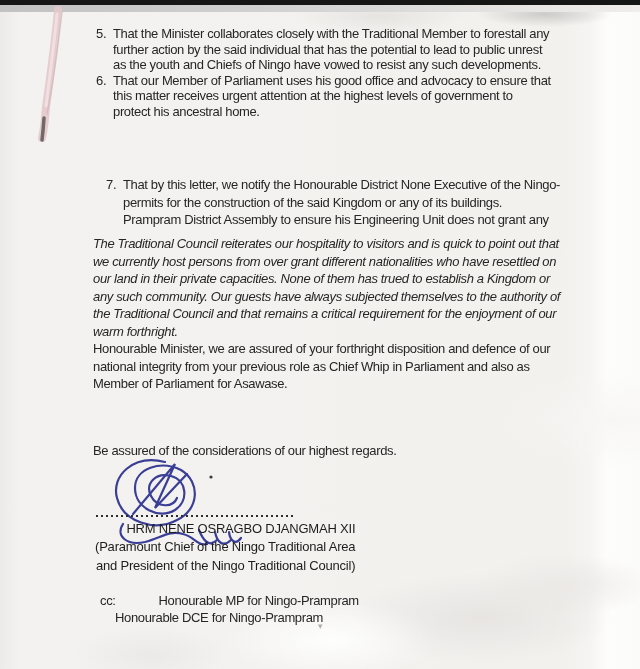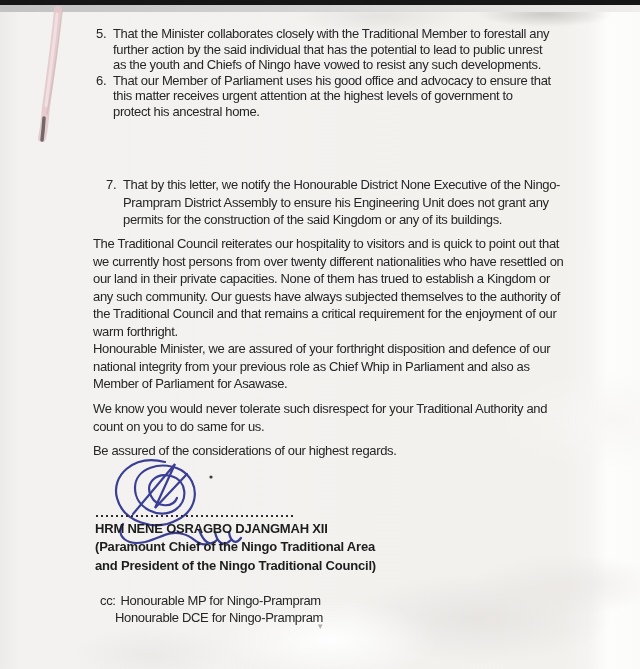--- a/index.html
+++ b/index.html
@@ -29,26 +29,26 @@
   .num{flex:0 0 17px;}
   .lh15 .line{line-height:15.5px;}
   .lh17 .line{line-height:17.5px;}
   .sig-svg{position:absolute;left:103px;top:452px;}
   .pen-svg{position:absolute;left:34px;top:2px;}
   .dotline{
     position:absolute;left:95px;top:514px;width:198px;height:4px;
     background-image:radial-gradient(circle at 2px 2px,#2f2d2b 1.05px, rgba(0,0,0,0) 1.5px);
     background-size:5px 4px;background-repeat:repeat-x;
   }
-  .name-block{position:absolute;left:95px;top:520px;font-weight:bold;color:#1d1d1d;letter-spacing:-0.2px;}
+  .name-block{position:absolute;left:95px;top:520px;font-weight:normal;color:#1d1d1d;letter-spacing:-0.2px;text-align:right;}
   .name-block .nm{font-size:13px;line-height:18px;}
   .name-block .tl{font-size:13px;line-height:18.5px;}
   .cc-block{position:absolute;left:100px;top:593px;}
   .cc-block .line{line-height:16.5px;}
-  .cc-row1{display:flex;}
+  .cc-row1{display:flex;gap:38px;}
   .cc-label{margin-right:5px;}
   .cc-indent{margin-left:15px;}
   .tiny-mark{position:absolute;left:318px;top:621px;font-size:9px;color:rgba(118,112,110,.55);}
 </style>
 </head>
 <body>
 
 <div class="stage">
 
   <div class="paper"></div>
@@ -80,45 +80,41 @@
         <div class="line">protect his ancestral home.</div>
       </div>
     </div>
   </div>
 
   <div class="block body-text lh17" style="left:106px;top:176px;">
     <div class="num-item">
       <div class="num line">7.</div>
       <div>
         <div class="line">That by this letter, we notify the Honourable District None Executive of the Ningo-</div>
+        <div class="line">permits for the construction of the said Kingdom or any of its buildings.</div>
         <div class="line">Prampram District Assembly to ensure his Engineering Unit does not grant any</div>
-        <div class="line">permits for the construction of the said Kingdom or any of its buildings.</div>
       </div>
     </div>
   </div>
 
-  <div class="block body-text lh17" style="left:93px;top:235px;">
+  <div class="block body-text lh17" style="left:93px;top:235px;font-style:italic;">
     <div class="line">The Traditional Council reiterates our hospitality to visitors and is quick to point out that</div>
-    <div class="line">we currently host persons from over twenty different nationalities who have resettled on</div>
+    <div class="line">we currently host persons from over grant different nationalities who have resettled on</div>
     <div class="line">our land in their private capacities. None of them has trued to establish a Kingdom or</div>
     <div class="line">any such community. Our guests have always subjected themselves to the authority of</div>
     <div class="line">the Traditional Council and that remains a critical requirement for the enjoyment of our</div>
     <div class="line">warm forthright.</div>
   </div>
 
   <div class="block body-text lh17" style="left:93px;top:340px;">
     <div class="line">Honourable Minister, we are assured of your forthright disposition and defence of our</div>
     <div class="line">national integrity from your previous role as Chief Whip in Parliament and also as</div>
     <div class="line">Member of Parliament for Asawase.</div>
   </div>
 
-  <div class="block body-text lh17" style="left:93px;top:400px;">
-    <div class="line">We know you would never tolerate such disrespect for your Traditional Authority and</div>
-    <div class="line">count on you to do same for us.</div>
-  </div>
 
   <div class="block body-text lh17" style="left:93px;top:442px;">
     <div class="line">Be assured of the considerations of our highest regards.</div>
   </div>
 
   <svg class="sig-svg" width="150" height="108" viewBox="0 0 150 108">
     <g fill="none" stroke="#2b2f8e" stroke-width="2.2" stroke-linecap="round" opacity="0.92">
       <path d="M62,10 C30,2 8,24 14,46 C20,70 52,80 74,68 C96,58 98,30 78,18 C58,8 32,16 32,36 C32,56 56,68 72,58 C86,49 84,28 68,24 C52,20 42,32 48,44 C54,56 70,56 74,46"></path>
       <path d="M30,62 L72,12 L52,56 L84,22"></path>
       <path d="M20,72 C12,84 24,94 42,90 C58,86 66,78 80,82 C92,85 94,94 104,92"></path>

